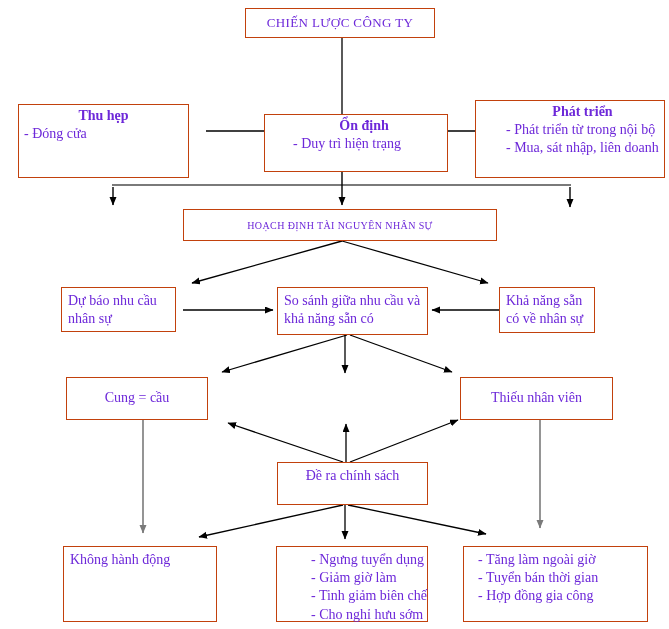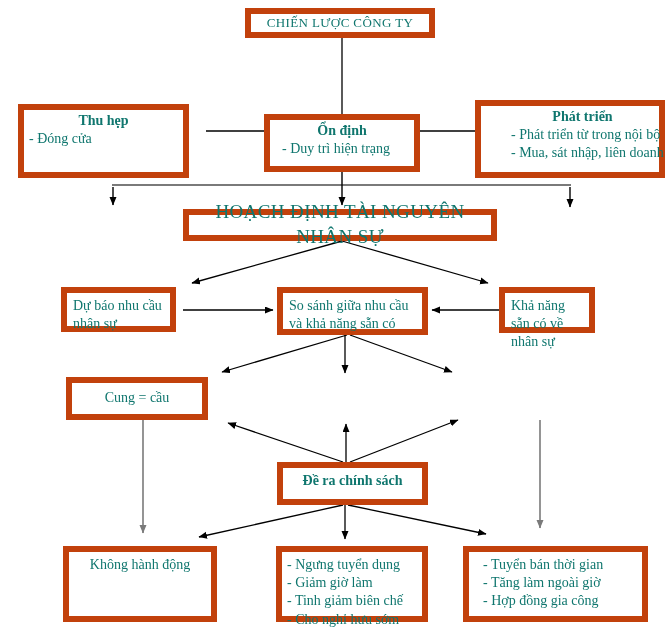--- a/index.html
+++ b/index.html
@@ -13,43 +13,43 @@
     background: #ffffff;
     overflow: hidden;
   }
   .wires {
     position: absolute; left: 0; top: 0;
     width: 669px; height: 629px;
     pointer-events: none;
   }
   .node {
     position: absolute;
-    border: 6px solid #c2410c;
+    border: 1px solid #c2410c;
     background: #ffffff;
     box-sizing: border-box;
     font-size: 14px;
     line-height: 1.3;
-    color: #0f766e;
+    color: #6d28d9;
   }
   .node.center-mid {
     display: flex; align-items: center; justify-content: center;
     text-align: center;
   }
-  .node.center-top { text-align: center; padding-top: 4px; font-weight: bold; }
+  .node.center-top { text-align: center; padding-top: 4px; }
   .node .hd {
     font-weight: bold;
     text-align: center;
     padding-top: 2px;
   }
   .node .items { padding: 0 4px 0 5px; }
   .node .items div { white-space: nowrap; }
   .node.textpad { padding: 4px 6px; }
   .caps { letter-spacing: 0.4px; }
   .title-box { font-size: 13px; }
-  .hr-box { font-size: 19px; }
+  .hr-box { font-size: 10px; }
 </style>
 </head>
 <body>
 
 <div class="canvas">
 
   <svg class="wires" width="669" height="629" viewBox="0 0 669 629" xmlns="http://www.w3.org/2000/svg">
     <defs>
       <marker id="arrB" markerWidth="9" markerHeight="8" refX="8" refY="3.5" orient="auto" markerUnits="userSpaceOnUse">
         <path d="M0,0 L8.5,3.5 L0,7 z" fill="#000000"></path>
@@ -94,21 +94,21 @@
     <span>CHIẾN LƯỢC CÔNG TY</span>
   </div>
 
   <div class="node" style="left:18px; top:104px; width:171px; height:74px;">
     <div class="hd">Thu hẹp</div>
     <div class="items">
       <div>- Đóng cửa</div>
     </div>
   </div>
 
-  <div class="node" style="left:264px; top:114px; width:156px; height:58px;">
+  <div class="node" style="left:264px; top:114px; width:184px; height:58px;padding-left:16px;">
     <div class="hd">Ổn định</div>
     <div class="items" style="padding-left:12px;">
       <div>- Duy trì hiện trạng</div>
     </div>
   </div>
 
   <div class="node" style="left:475px; top:100px; width:190px; height:78px;padding-left:25px;">
     <div class="hd">Phát triển</div>
     <div class="items">
       <div>- Phát triển từ trong nội bộ</div>
@@ -130,39 +130,42 @@
 
   <div class="node textpad" style="left:499px; top:287px; width:96px; height:46px;">
     <span>Khả năng sẵn có về nhân sự</span>
   </div>
 
   <div class="node center-mid" style="left:66px; top:377px; width:142px; height:43px;">
     <span>Cung = cầu</span>
   </div>
 
 
+  <div class="node center-mid" style="left:460px; top:377px; width:153px; height:43px;">
+    <span>Thiếu nhân viên</span>
+  </div>
 
   <div class="node center-top" style="left:277px; top:462px; width:151px; height:43px;">
     <span>Đề ra chính sách</span>
   </div>
 
-  <div class="node textpad" style="left:63px; top:546px; width:154px; height:76px;text-align:center;">
+  <div class="node textpad" style="left:63px; top:546px; width:154px; height:76px;">
     <span>Không hành động</span>
   </div>
 
   <div class="node" style="left:276px; top:546px; width:152px; height:76px;">
-    <div class="items" style="padding-top:4px;">
+    <div class="items" style="padding-top:4px;margin-left:29px;">
       <div>- Ngưng tuyển dụng</div>
       <div>- Giảm giờ làm</div>
       <div>- Tinh giảm biên chế</div>
       <div>- Cho nghỉ hưu sớm</div>
     </div>
   </div>
 
   <div class="node" style="left:463px; top:546px; width:185px; height:76px;">
     <div class="items" style="padding-top:4px; padding-left:14px;">
+      <div>- Tăng làm ngoài giờ</div>
       <div>- Tuyển bán thời gian</div>
-      <div>- Tăng làm ngoài giờ</div>
       <div>- Hợp đồng gia công</div>
     </div>
   </div>
 
 </div>
 
 </body></html>

